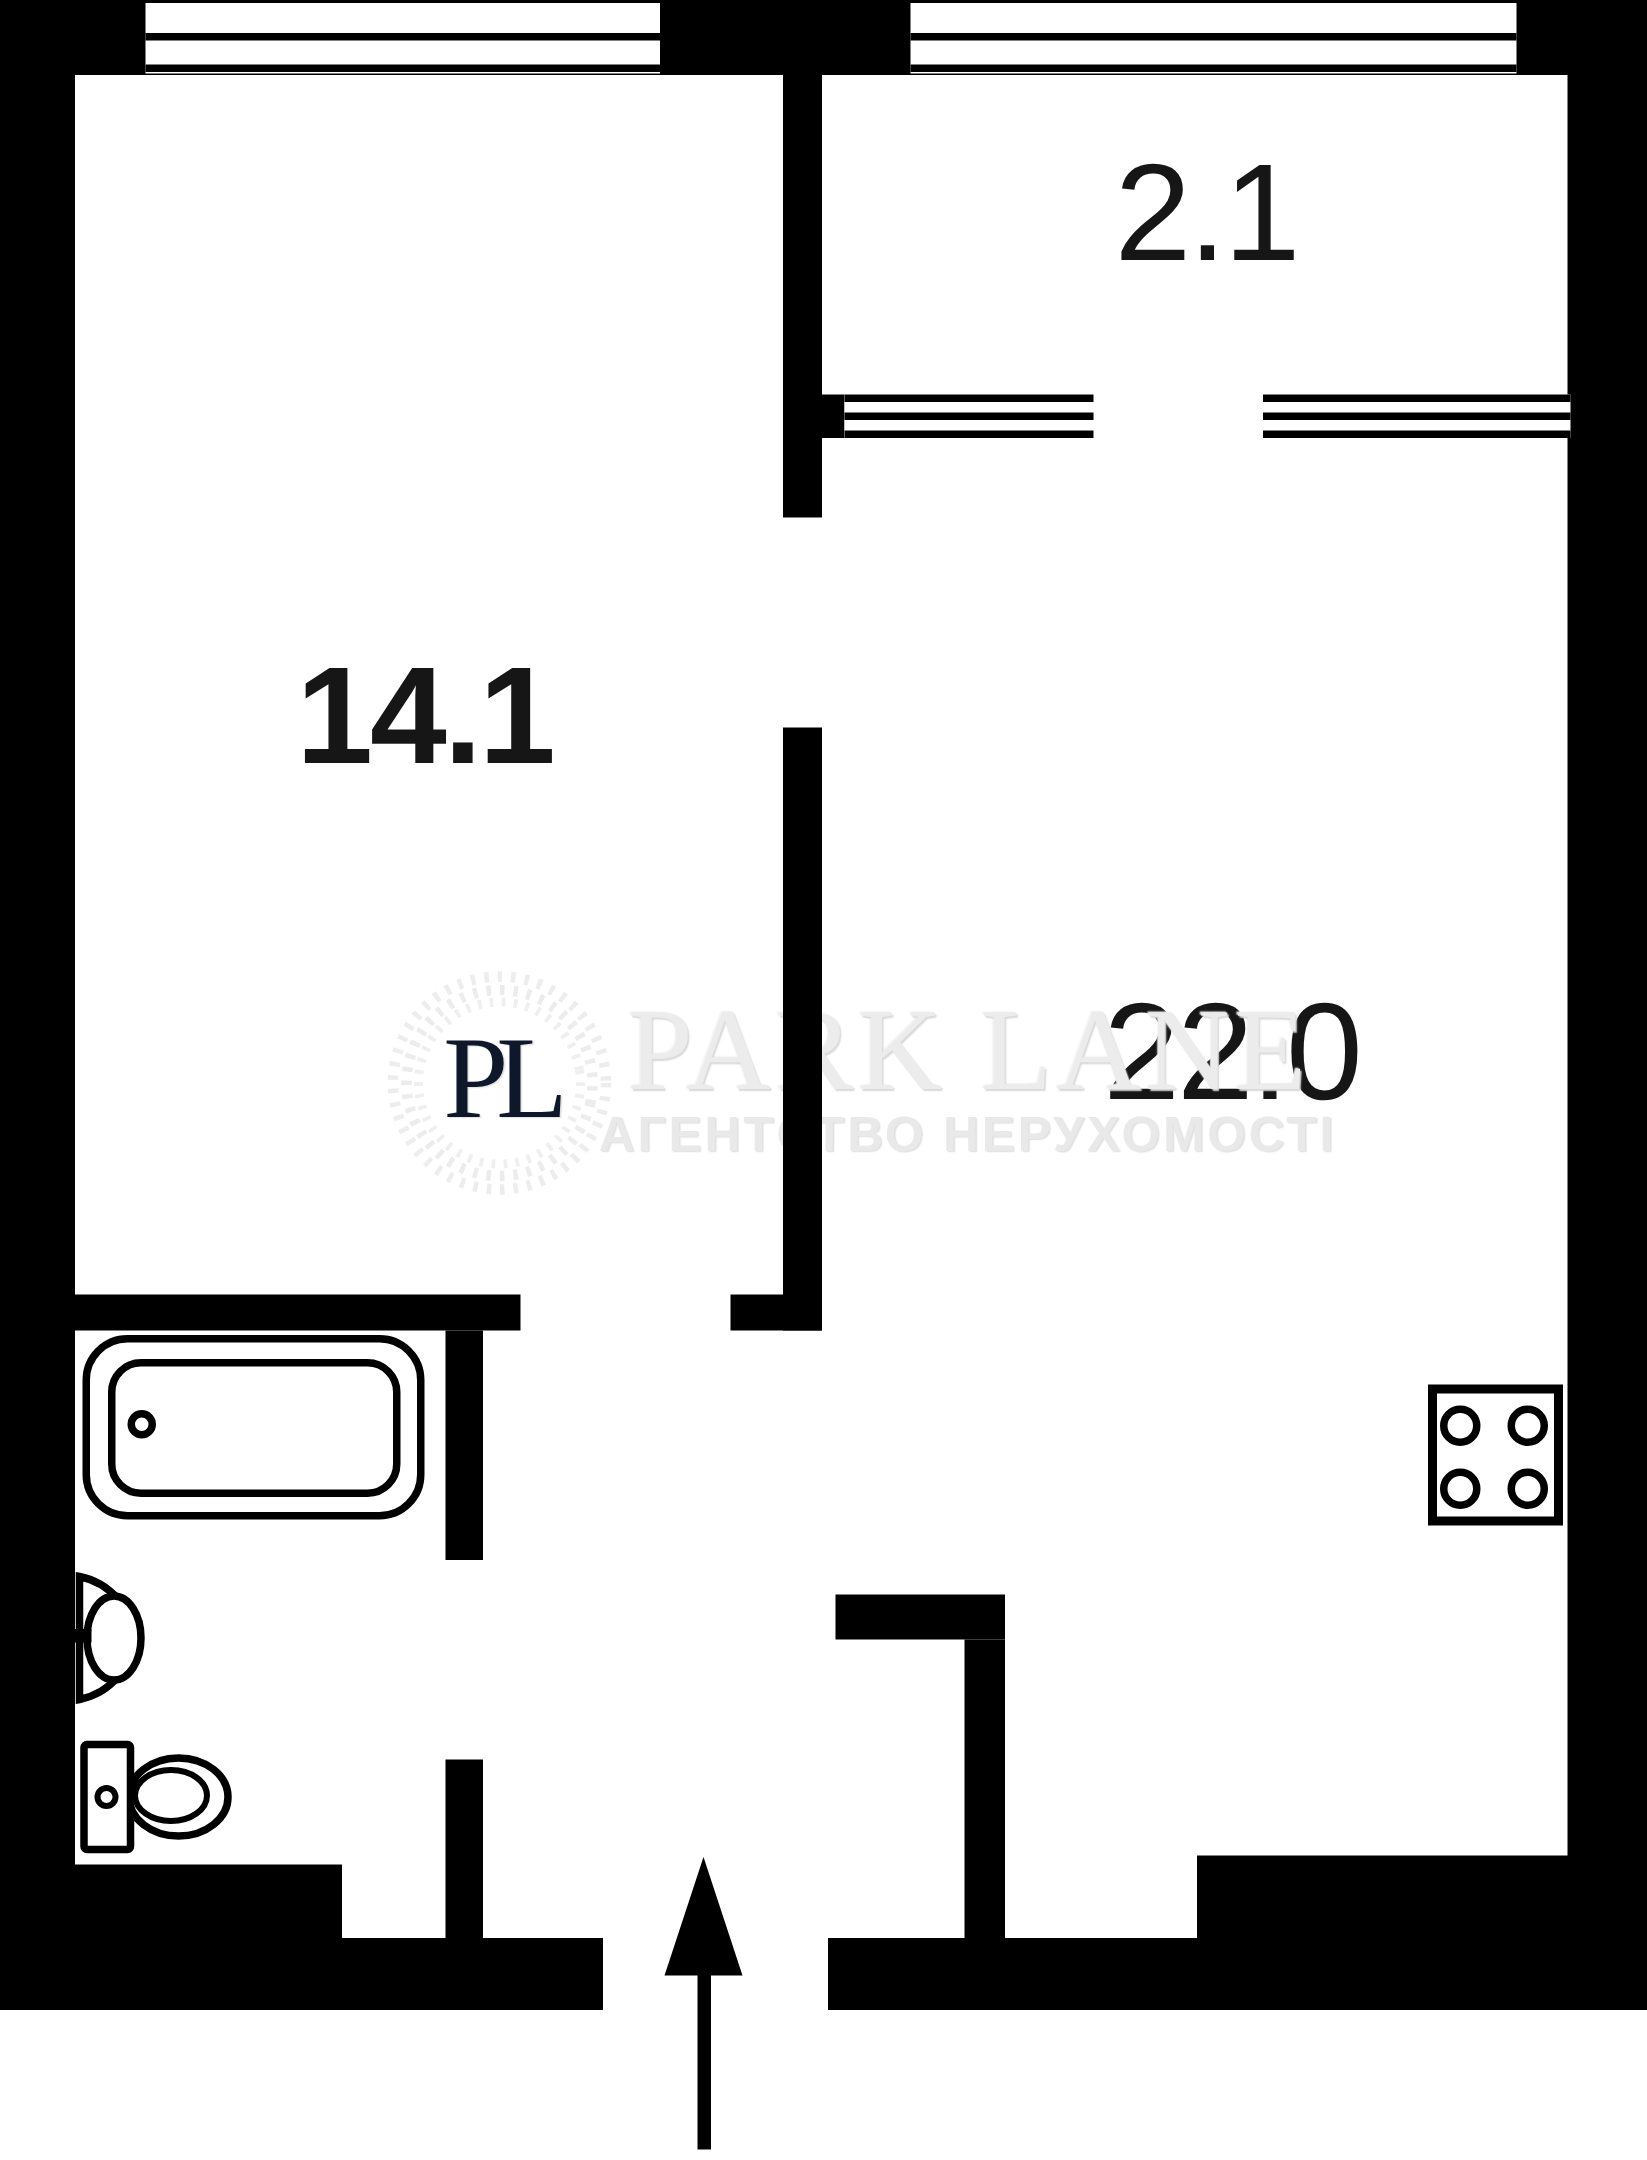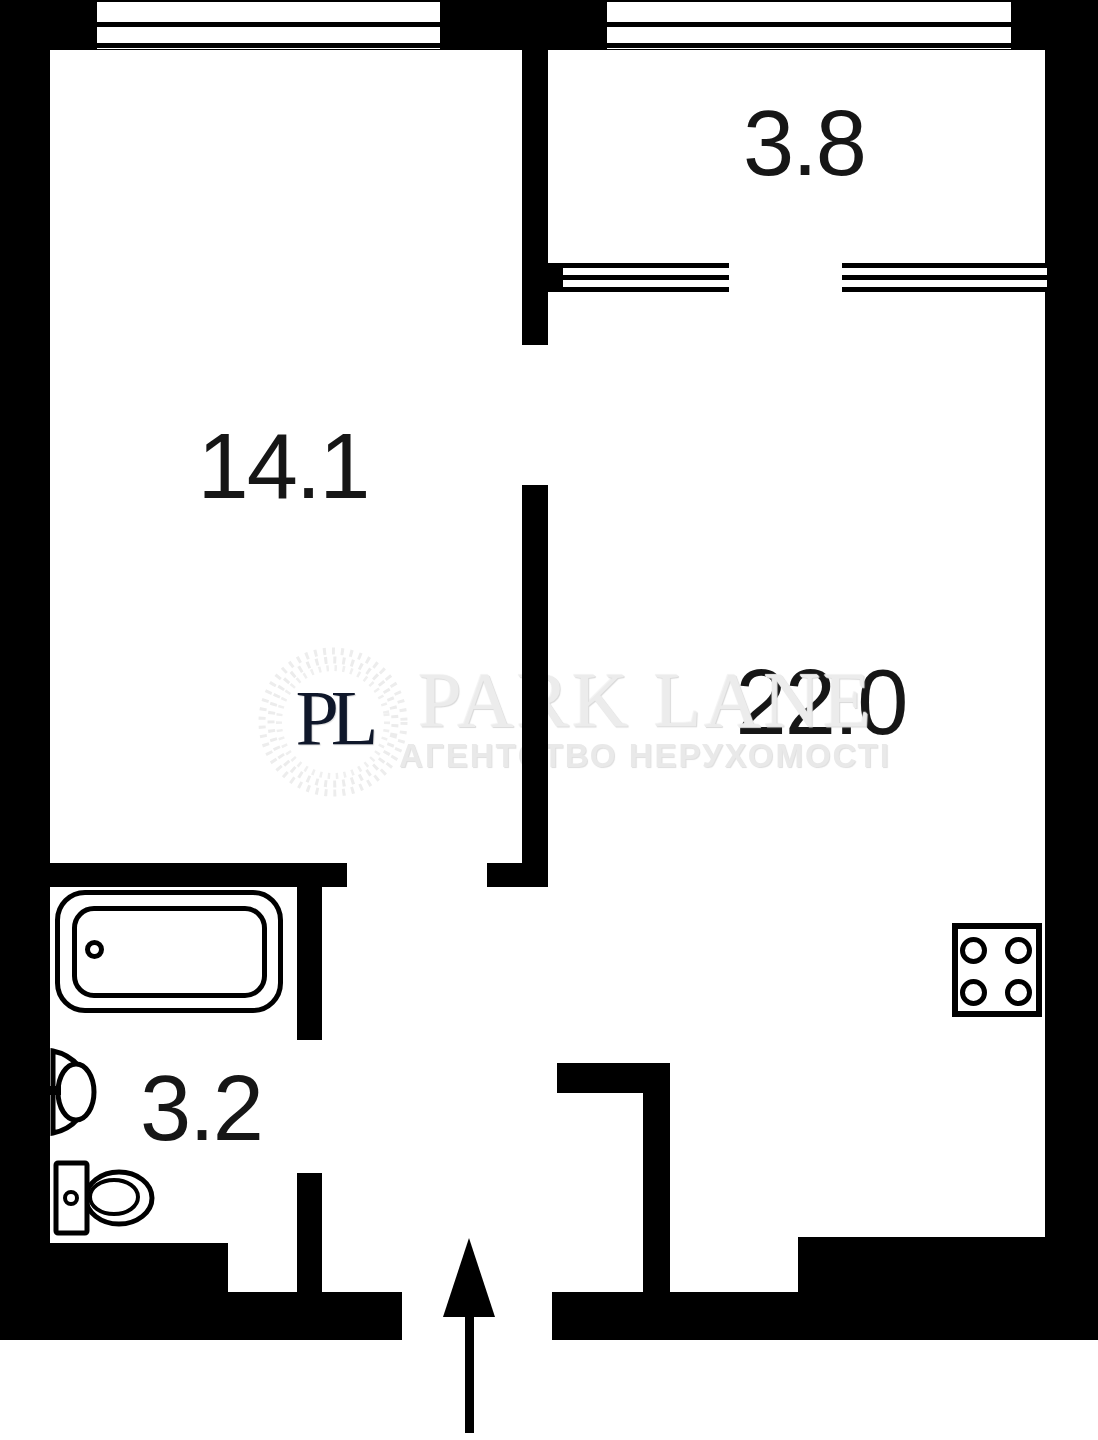--- a/index.html
+++ b/index.html
@@ -51,21 +51,21 @@
   .arrow-line{left:465px;top:1270px;width:9px;height:163px;background:#000;z-index:16;}
   .arrow-head{left:443px;top:1238px;width:0;height:0;z-index:16;
     border-left:26px solid transparent;border-right:26px solid transparent;
     border-bottom:79px solid #000;}
   
   .room-label{
     position:absolute;z-index:3;color:#161616;font-size:92px;font-weight:400;
     letter-spacing:-2px;white-space:nowrap;transform:translate(-50%,-50%);
     font-family:"Liberation Sans",sans-serif;
   }
-  .lbl-14{left:283px;top:466px;}
+  .lbl-14{left:283px;top:478px;font-weight:bold;}
   .lbl-44{left:804px;top:143px;}
   .lbl-22{left:821px;top:702px;}
   .lbl-32{left:201px;top:1108px;}
   
   .wm{z-index:5;}
   .wm-wreath{left:248px;top:637px;width:170px;height:170px;}
   .wm-monogram{
     left:333px;top:722px;transform:translate(-50%,-54%);
     font-family:"Liberation Serif",serif;font-size:78px;letter-spacing:-8px;
     color:#0f172a;text-shadow:1px 1px 1px #dedede;white-space:nowrap;
@@ -82,23 +82,22 @@
     letter-spacing:2px;color:#e9e9e9;text-shadow:1px 1px 1px #dedede;
     white-space:nowrap;
   }
 </style>
 </head>
 <body>
 
 <div id="plan">
 
   <div class="room-label lbl-14">14.1</div>
-  <div class="room-label lbl-44">3.8</div>
+  <div class="room-label lbl-44">2.1</div>
   <div class="room-label lbl-22">22.0</div>
-  <div class="room-label lbl-32">3.2</div>
 
   <svg class="abs wm wm-wreath" viewBox="0 0 170 170">
     <circle cx="85" cy="85" r="71" fill="none" stroke="#ededed" stroke-width="7" stroke-dasharray="3 6"></circle>
     <circle cx="85" cy="85" r="62" fill="none" stroke="#ececec" stroke-width="7" stroke-dasharray="3 6" transform="rotate(12 85 85)"></circle>
     <circle cx="85" cy="85" r="54" fill="none" stroke="#efefef" stroke-width="6" stroke-dasharray="2.5 5.5" transform="rotate(-9 85 85)"></circle>
   </svg>
   <div class="abs wm wm-monogram">PL</div>
   <div class="abs wm wm-brand">PARK LANE</div>
   <div class="abs wm wm-tagline">АГЕНТСТВО НЕРУХОМОСТІ</div>
 

